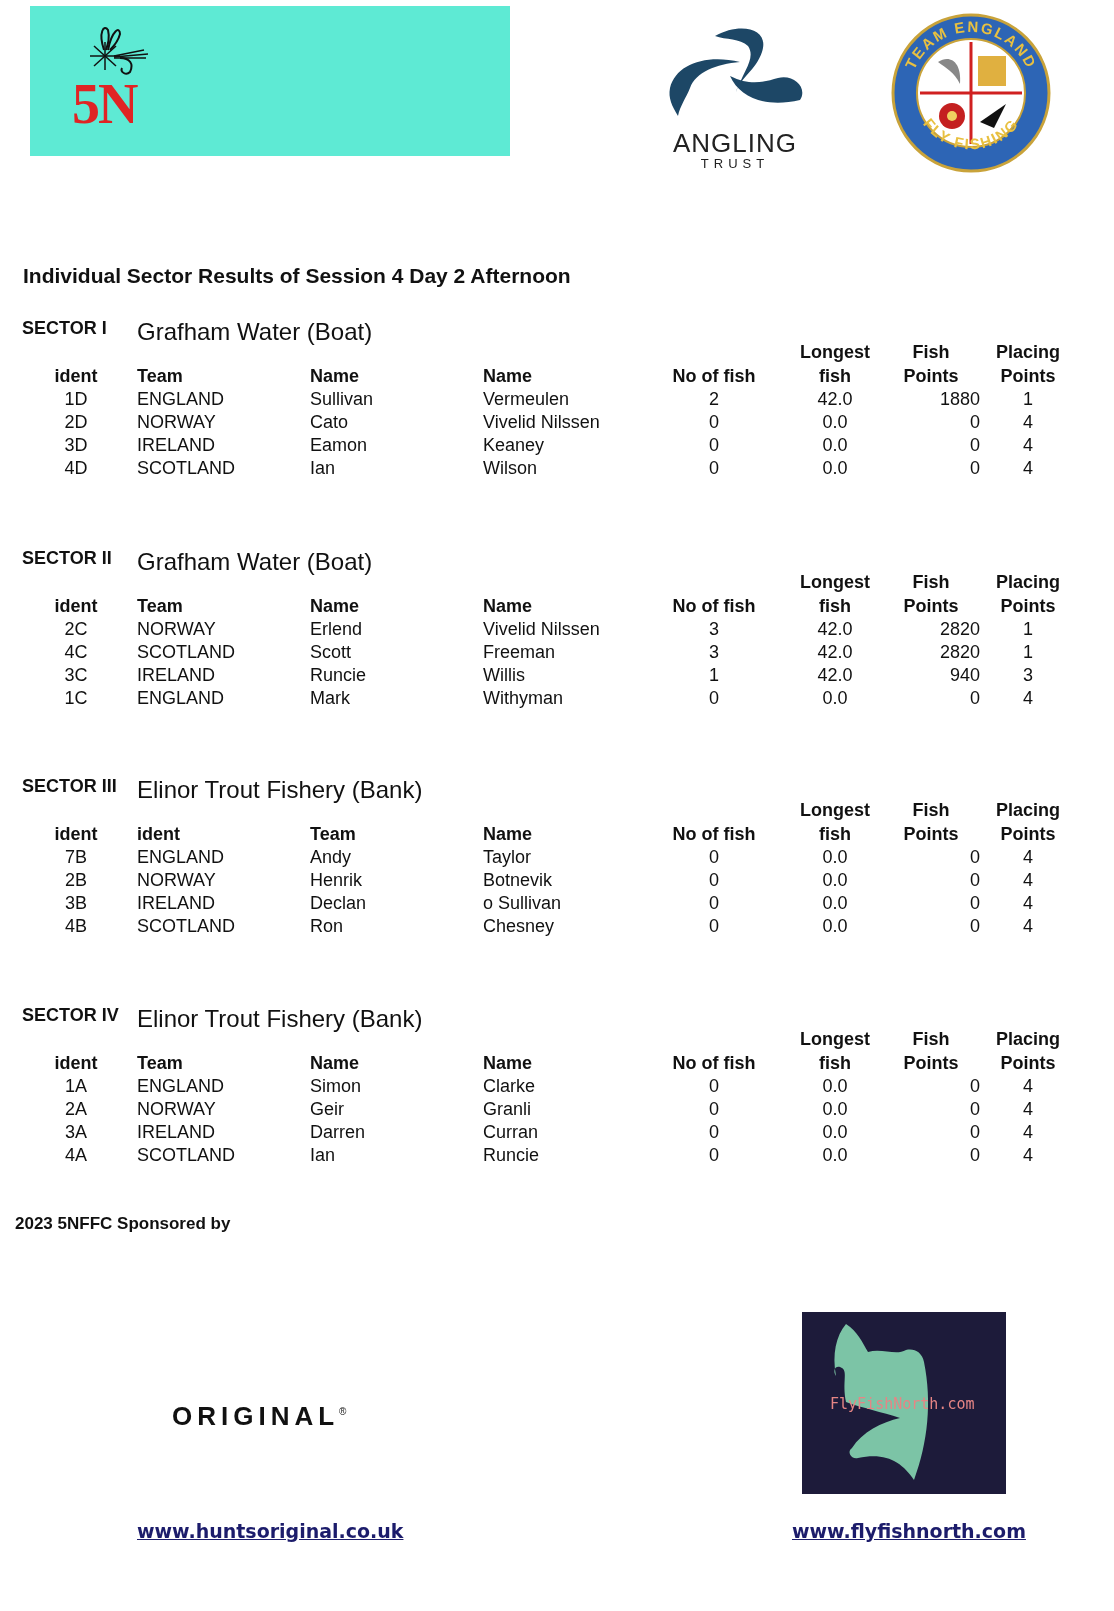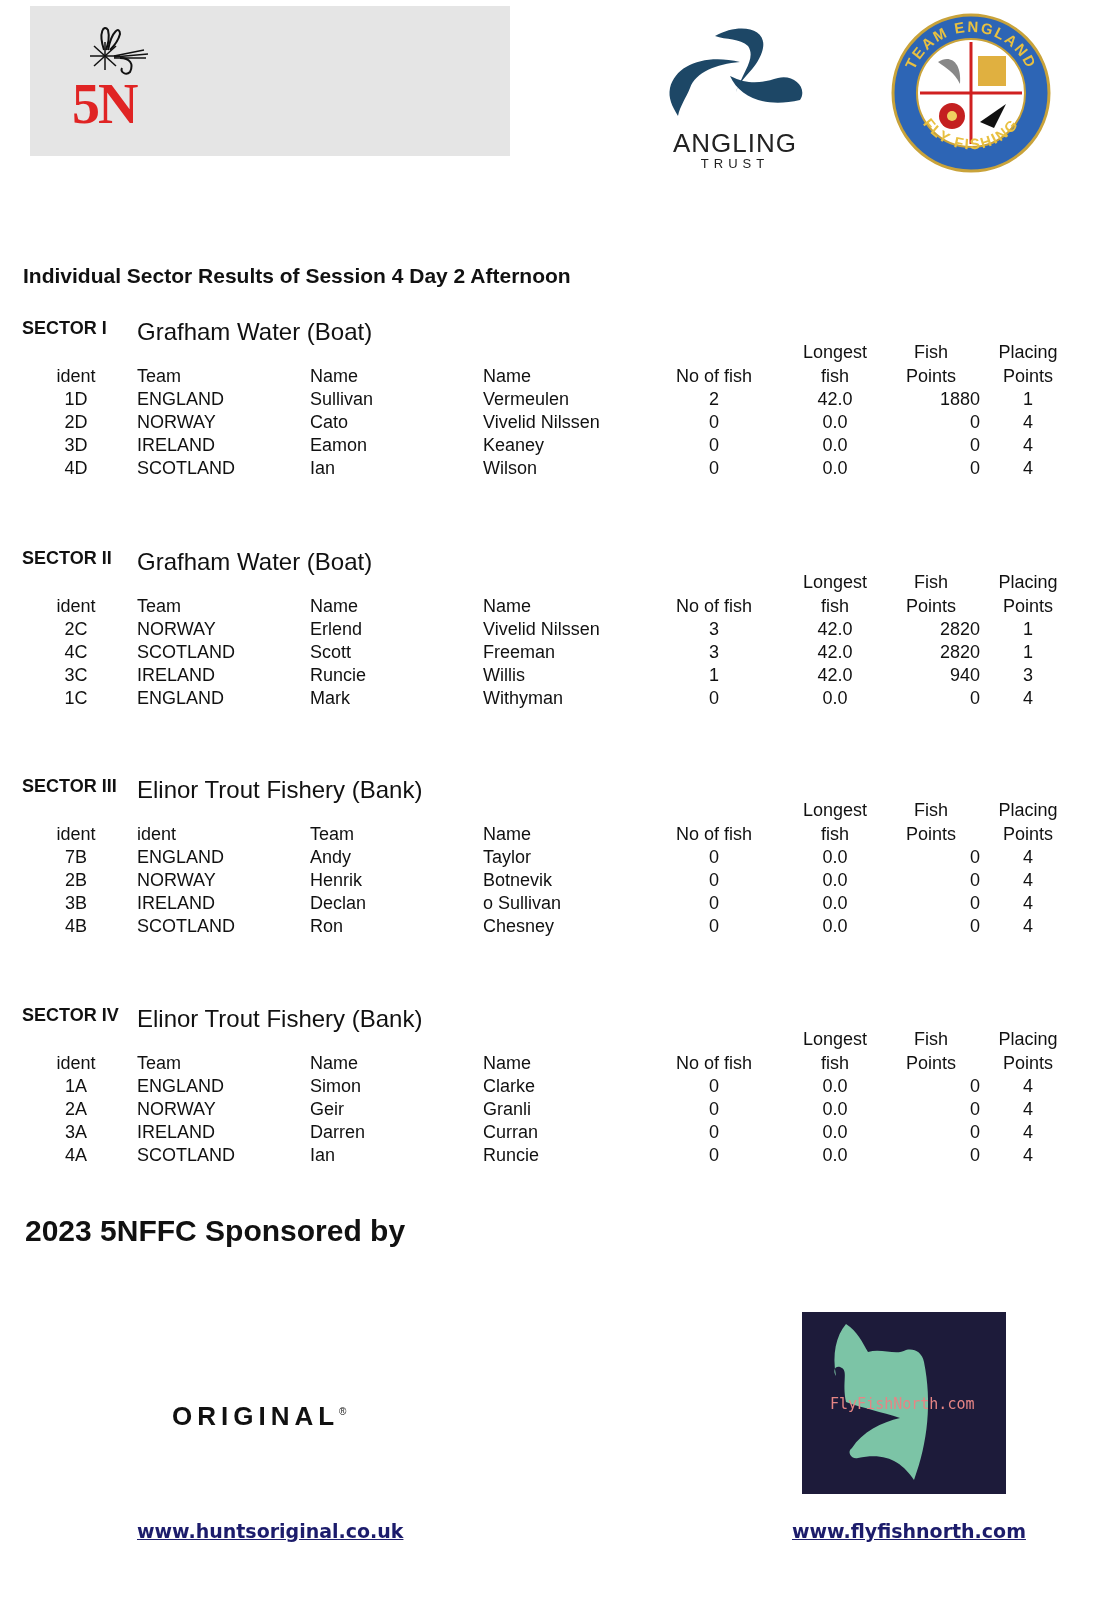--- a/index.html
+++ b/index.html
@@ -1,51 +1,51 @@
 <!DOCTYPE html>
 <html><head>
 <meta charset="utf-8">
 <style>
   html, body { margin:0; padding:0; background:#ffffff; }
   body { width:1114px; height:1611px; position:relative; overflow:hidden; font-family:"Liberation Sans", sans-serif; color:#111; }
   .abs { position:absolute; }
 
   
-  .ffc-logo { left:30px; top:6px; width:480px; height:150px; background:#e5e5e5; }
+  .ffc-logo { left:30px; top:6px; width:480px; height:150px; background:#5eead4; }
   .ffc-5n { position:absolute; left:42px; top:66px; font-family:"Liberation Serif", serif; font-weight:bold; font-size:56px; color:#e02424; letter-spacing:-2px; }
   .ffc-text { position:absolute; left:140px; top:-6px; font-family:"Liberation Serif", serif; font-weight:bold; font-size:130px; color:#000; letter-spacing:2px; line-height:1; }
   .ffc-fly { position:absolute; left:44px; top:14px; }
 
   .angling { left:660px; top:18px; width:150px; height:150px; }
   .angling-name { position:absolute; left:2px; top:110px; width:146px; text-align:center; font-size:26px; color:#222; letter-spacing:1px; }
   .angling-sub { position:absolute; left:2px; top:138px; width:146px; text-align:center; font-size:13px; color:#222; letter-spacing:5px; }
 
   .badge { left:890px; top:12px; width:162px; height:162px; }
 
   
   .title { left:23px; top:174px; font-weight:bold; font-size:25px; line-height:32px; letter-spacing:-0.2px; }
   .subtitle { left:23px; top:264px; font-weight:bold; font-size:21px; }
 
   
   .sector { position:absolute; left:0; width:1114px; }
   .sector-label { position:absolute; left:22px; top:0; font-weight:bold; font-size:18px; }
   .sector-venue { position:absolute; left:137px; top:0; font-weight:normal; font-size:24px; }
   .hdr, .cell { position:absolute; font-size:18px; white-space:nowrap; }
-  .hdr { font-weight:normal; }
+  .hdr { font-weight:bold; }
   .c-ident { left:40px; width:72px; text-align:center; }
   .c-team { left:137px; }
   .c-first { left:310px; }
   .c-last { left:483px; }
   .c-num { left:664px; width:100px; text-align:center; }
   .c-long { left:790px; width:90px; text-align:center; }
   .c-fp { left:880px; width:100px; text-align:right; }
   .c-fp-h { left:885px; width:92px; text-align:center; }
   .c-pp { left:990px; width:76px; text-align:center; }
 
-  .sponsor-title { left:25px; top:1214px; font-weight:bold; font-size:30px; }
+  .sponsor-title { left:15px; top:1214px; font-weight:bold; font-size:17px; }
   .hunts { left:150px; top:1335px; width:230px; height:100px; }
   .hunts-script { position:absolute; left:6px; top:-14px; font-family:"DejaVu Serif", serif; font-style:italic; font-weight:bold; font-size:64px; color:#111; letter-spacing:-3px; }
   .hunts-orig { position:absolute; left:22px; top:66px; font-size:26px; font-weight:bold; letter-spacing:5px; color:#111; }
   .link { font-family:"DejaVu Sans", sans-serif; font-weight:bold; font-size:19px; color:#1c1c6b; text-decoration:underline; }
   .link-hunts { left:137px; top:1520px; }
   .link-ffn { left:792px; top:1520px; }
   .ffn { left:802px; top:1312px; width:204px; height:182px; background:#1d1b3a; }
   .ffn-text { position:absolute; left:28px; top:83px; font-family:"DejaVu Sans Mono", monospace; font-size:15px; color:#e68585; }
 </style>
 </head>

